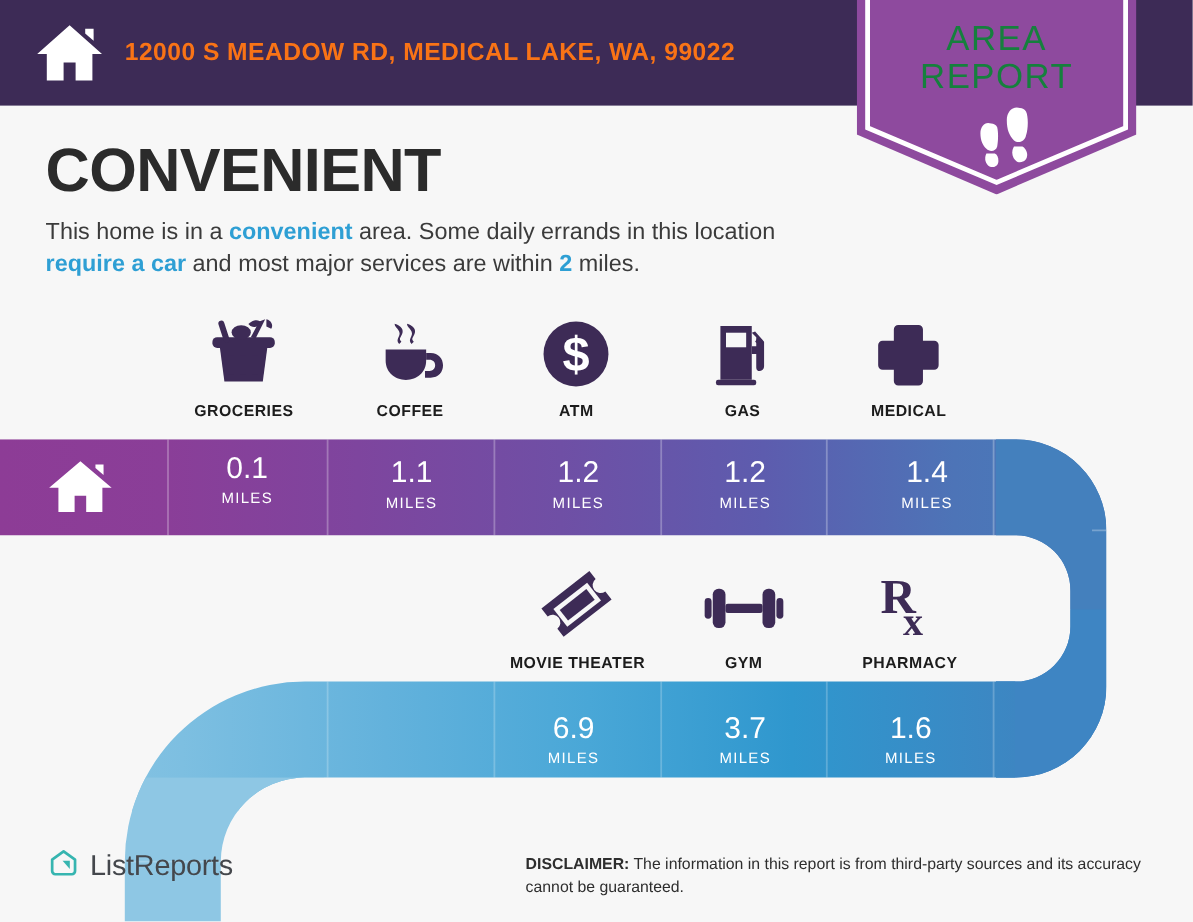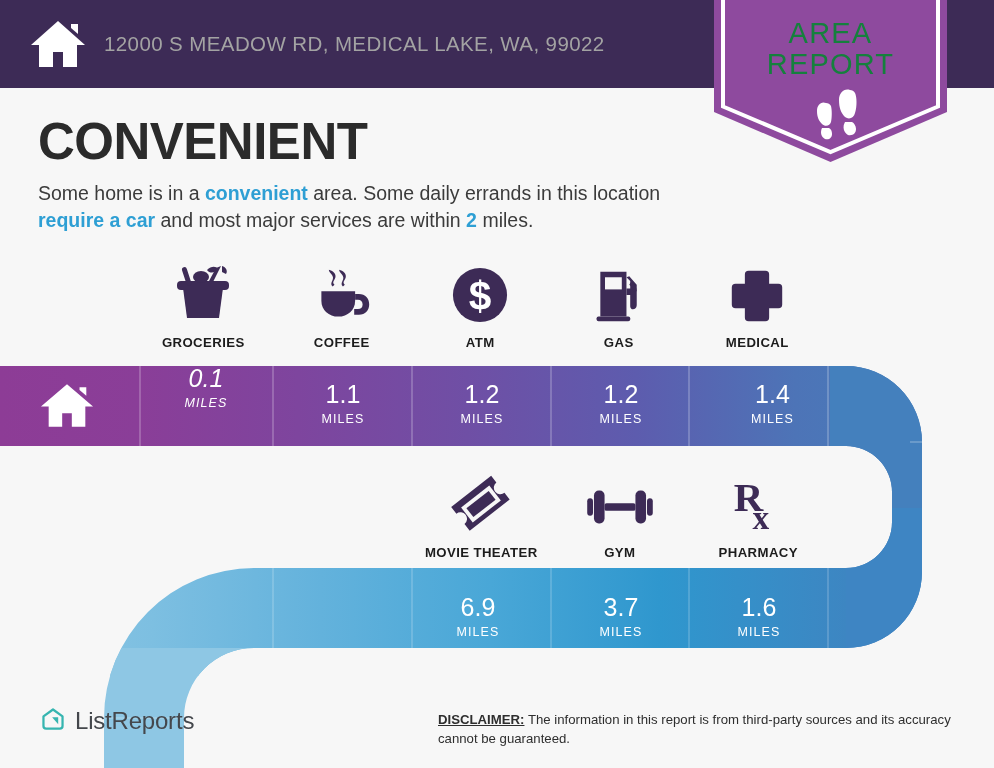--- a/index.html
+++ b/index.html
@@ -11,22 +11,22 @@
   }
 
   
   .header {
     position:absolute; left:0; top:0; width:994px; height:88px;
     background:#3d2b56;
     display:flex; align-items:center;
   }
   .header-home { margin-left:30px; width:56px; height:52px; }
   .header-addr {
-    color:#a3a3a3; font-size:20.5px; letter-spacing:0.4px;
-    margin-left:18px; white-space:nowrap; font-weight:400;
+    color:#f97316; font-size:20.5px; letter-spacing:0.4px;
+    margin-left:18px; white-space:nowrap; font-weight:700;
   }
 
   
   .badge {
     position:absolute; left:714px; top:0; width:233px; height:162px;
     z-index:6;
   }
   .badge svg { display:block; }
   .badge-text {
     position:absolute; left:0; top:18px; width:233px;
@@ -77,21 +77,21 @@
     position:absolute; left:40px; top:706px;
     display:flex; align-items:center; z-index:5;
   }
   .logo-name {
     margin-left:9px; font-size:24px; color:#44474c; letter-spacing:-0.2px;
   }
   .disclaimer {
     position:absolute; left:438px; top:711px; width:540px;
     font-size:13.2px; color:#2e2e2e; line-height:1.42; z-index:5;
   }
-  .disclaimer b { font-weight:bold;text-decoration:underline; }
+  .disclaimer b { font-weight:bold; }
 </style>
 </head>
 <body>
 
 <div class="header">
   <span class="header-home">
     <svg viewBox="0 0 56 52" width="56" height="52">
       <path fill="#ffffff" d="M28 3 L55 27 L47 27 L47 49 L33 49 L33 34 L23 34 L23 49 L9 49 L9 27 L1 27 Z"></path>
       <path fill="#ffffff" d="M41 6 h7 v10 l-7 -6 z"></path>
     </svg>
@@ -112,21 +112,21 @@
     </g>
   </svg>
   <div class="badge-text">
     <div class="badge-line">AREA</div>
     <div class="badge-line">REPORT</div>
   </div>
 </div>
 
 <div class="title">CONVENIENT</div>
 <div class="desc">
-  <span>Some home is in a </span><span class="hl">convenient</span><span> area. Some daily errands in this location </span><span class="hl">require a car</span><span> and most major services are within </span><span class="hl">2</span><span> miles.</span>
+  <span>This home is in a </span><span class="hl">convenient</span><span> area. Some daily errands in this location </span><span class="hl">require a car</span><span> and most major services are within </span><span class="hl">2</span><span> miles.</span>
 </div>
 
 <div class="icon-row icon-row-1">
 
   <div class="icon-cell">
     <div class="icon-glyph">
       <svg viewBox="0 0 64 60" width="64" height="60">
         <g fill="#3d2b56">
           <path d="M12 24 h40 l-4 30 h-32 z"></path>
           <rect x="6" y="17" width="52" height="9" rx="4"></rect>
@@ -339,21 +339,21 @@
   </svg>
 </div>
 
 <div class="band-home" style="left:40px; top:382px;">
   <svg viewBox="0 0 56 48" width="54" height="47">
     <path fill="#ffffff" d="M28 2 L55 25 L47 25 L47 46 L33 46 L33 32 L23 32 L23 46 L9 46 L9 25 L1 25 Z"></path>
     <path fill="#ffffff" d="M41 5 h7 v9 l-7 -6 z"></path>
   </svg>
 </div>
 
-<div class="band-val" style="left:138px; top:366px; width:136px;font-style:italic;">
+<div class="band-val" style="left:138px; top:378px; width:136px;">
   <div class="band-num">0.1</div>
   <div class="band-mi">MILES</div>
 </div>
 <div class="band-val" style="left:275px; top:382px; width:136px;">
   <div class="band-num">1.1</div>
   <div class="band-mi">MILES</div>
 </div>
 <div class="band-val" style="left:414px; top:382px; width:136px;">
   <div class="band-num">1.2</div>
   <div class="band-mi">MILES</div>

